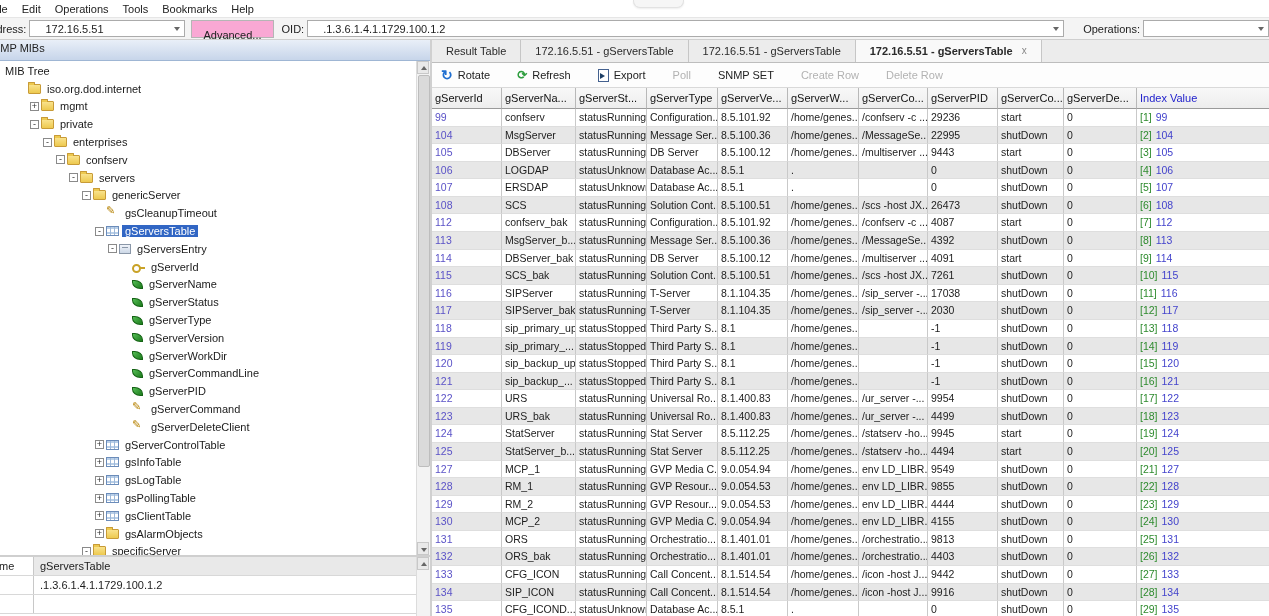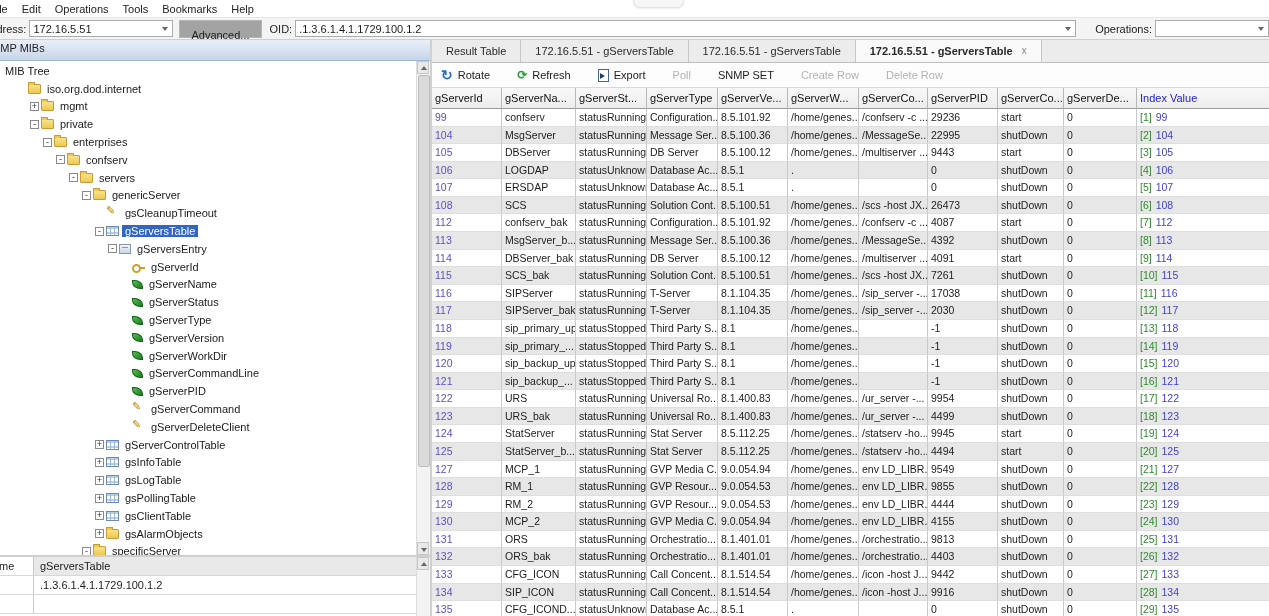--- a/index.html
+++ b/index.html
@@ -8,27 +8,27 @@
   .app{position:absolute;left:-21px;top:0;width:1292px;height:616px;display:flex;flex-direction:column;}
 
   
   .menubar{height:17px;background:#fff;display:flex;align-items:center;padding-left:4px;font-size:11px;flex:0 0 auto;}
   .menu-item{padding:1px 7px;color:#222;white-space:nowrap;}
 
   
   .addressbar{height:21px;background:#f4f4f4;border-top:1px solid #e6e6e6;border-bottom:1px solid #cfcfcf;
     display:flex;align-items:center;font-size:11px;flex:0 0 auto;}
   .ab-label{margin-left:4px;color:#222;white-space:nowrap;}
-  .combo{height:15px;border:1px solid #ababab;background:#fff;display:flex;align-items:center;margin-left:3px;}
+  .combo{height:15px;border:1px solid #ababab;background:#fff;display:flex;align-items:center;margin-left:3px;padding-left:12px;}
   .combo .val{flex:1;padding:0 3px;white-space:nowrap;overflow:hidden;}
   .chev{width:0;height:0;border-left:3px solid transparent;border-right:3px solid transparent;border-top:4px solid #666;margin:0 4px;}
   .combo-address{width:142px;}
   .combo-oid{flex:1;max-width:848px;}
   .combo-operations{width:112px;margin-right:2px;}
-  .btn-advanced{height:17px;margin-left:6px;padding:8px 11px;border:1px solid #b5b5b5;background:#a3a3a3;font-size:11px;color:#222;}
+  .btn-advanced{height:17px;margin-left:6px;padding:8px 11px;border:1px solid #b5b5b5;background:#f9a8d4;font-size:11px;color:#222;}
   .ab-oid-label{margin-left:8px;}
   .ab-ops-label{margin-left:19px;}
 
   
   .main-split{flex:1;display:flex;min-height:0;}
   .left-panel{width:451px;flex:0 0 auto;border-right:2px solid #d0d0d0;display:flex;flex-direction:column;min-height:0;}
   .mib-header{height:18px;flex:0 0 auto;background:linear-gradient(#e9eff8,#c7d5ea);border-bottom:1px solid #9fb6d4;
     font-size:11px;color:#222;padding:2px 0 0 6px;}
   .tree{flex:1;position:relative;overflow:hidden;background:#fff;}
   .tree-inner{position:absolute;left:0;top:1px;right:14px;}

